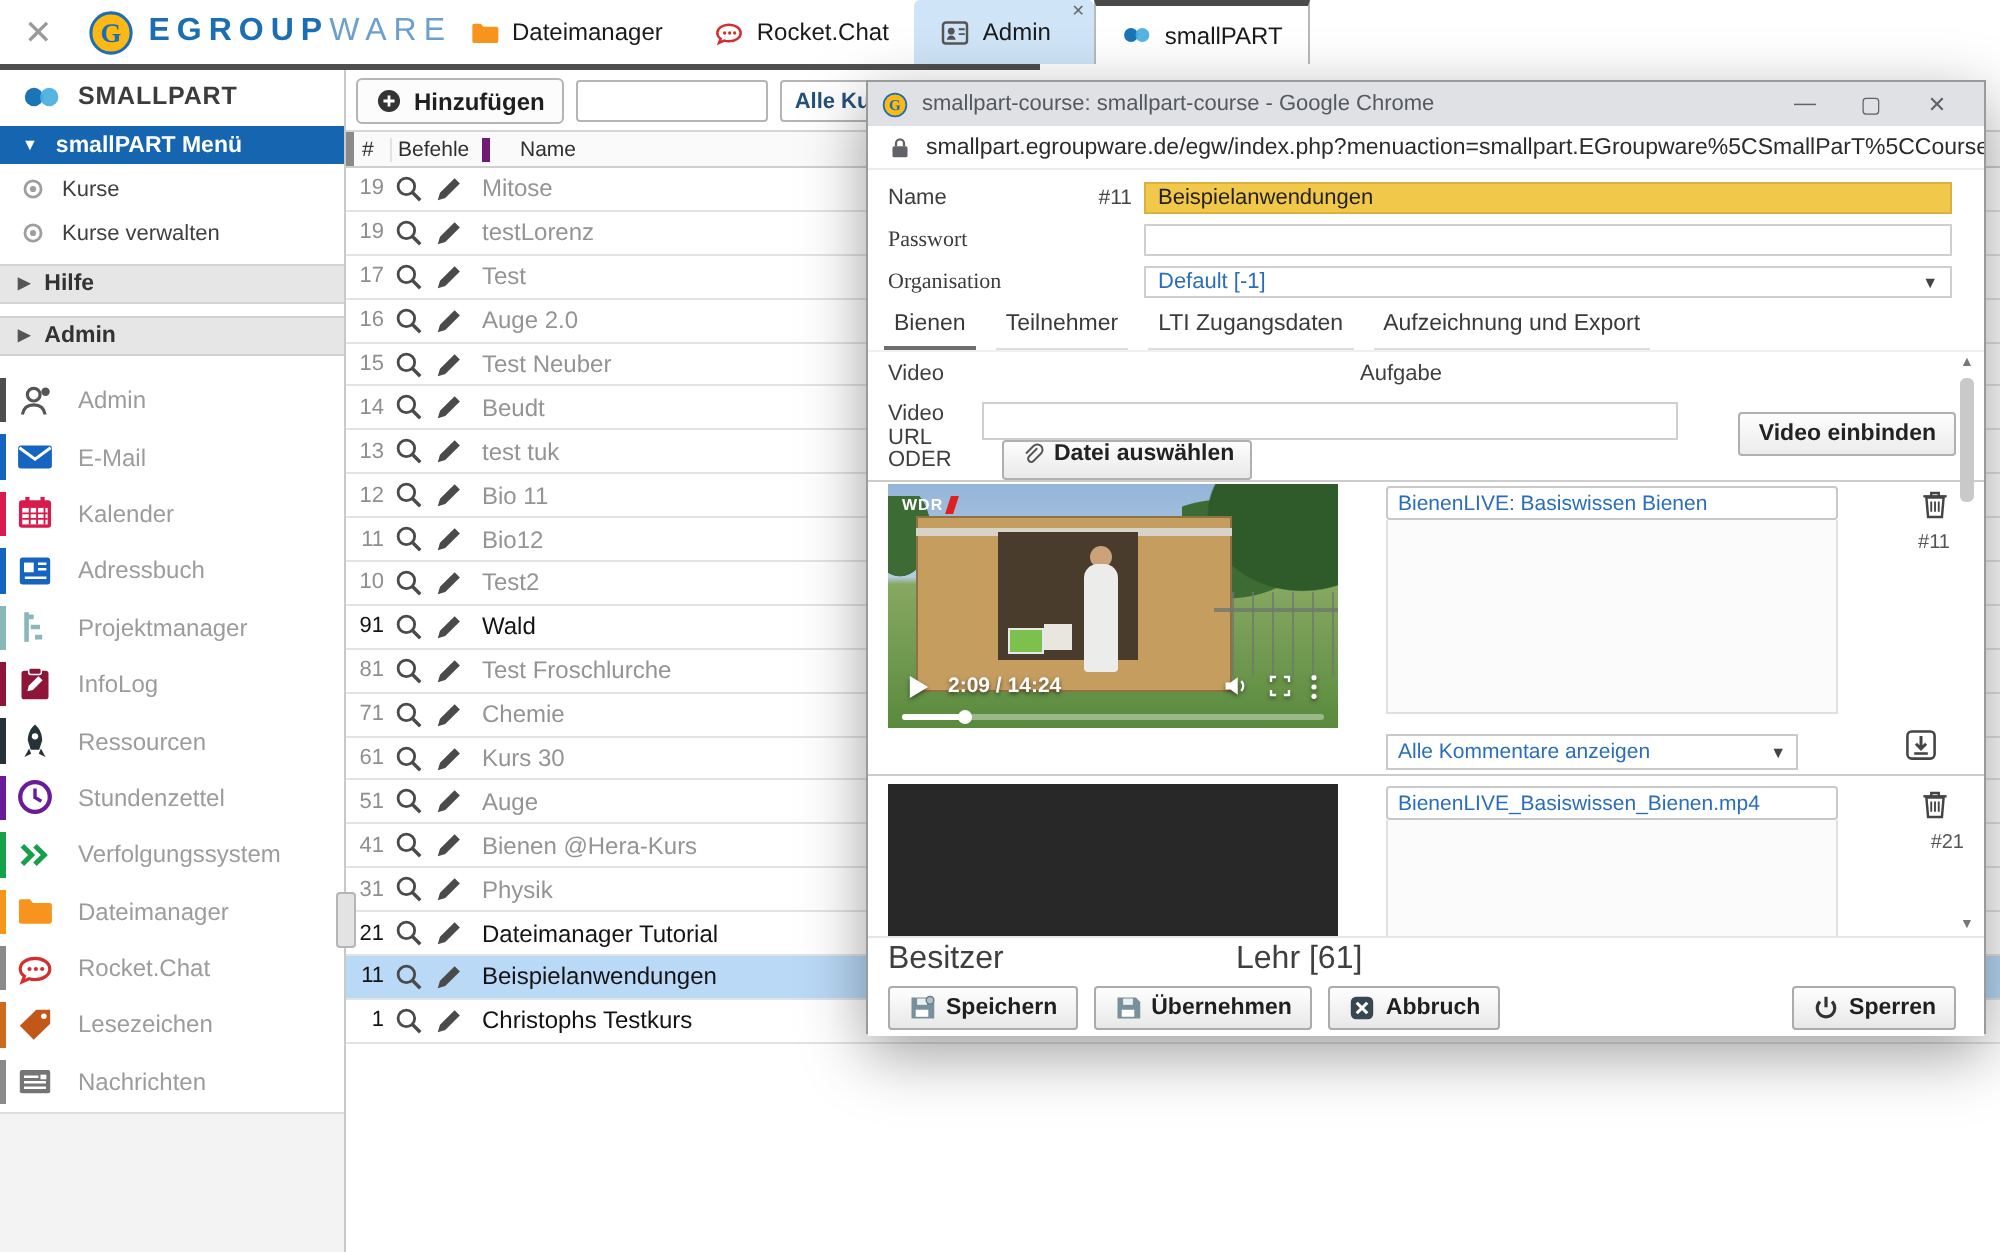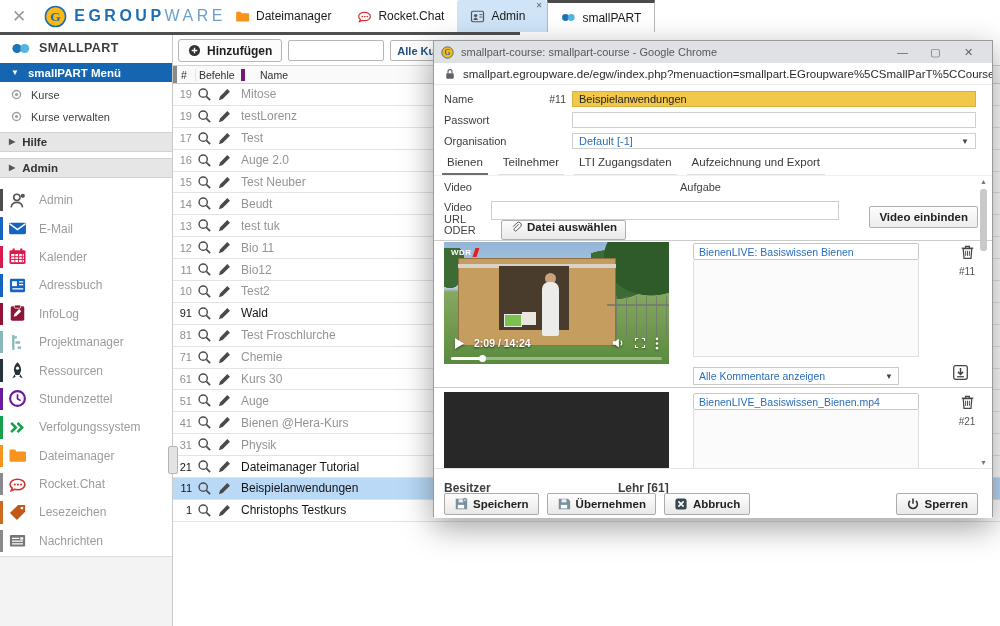--- a/index.html
+++ b/index.html
@@ -78,21 +78,21 @@
   .dlg-fav svg{width:13px;height:13px;}
   .dlg-title{flex:1;font-size:11px;color:#55585c;white-space:nowrap;overflow:hidden;}
   .dlg-ctl{display:flex;color:#5f6368;}
   .dlg-ctl span{width:33px;text-align:center;font-size:11px;}
   .dlg-urlbar{height:21px;display:flex;align-items:center;gap:8px;padding:0 11px;border-bottom:1px solid #ececec;
               font-size:11.5px;color:#2b2b2b;white-space:nowrap;overflow:hidden;}
   .lock svg{width:10px;height:12px;}
   .frow{position:absolute;left:10px;right:16px;height:16px;display:flex;align-items:center;}
   .frow-name{top:50px;} .frow-pass{top:71px;} .frow-org{top:92px;}
   .flabel{width:100px;font-size:11px;color:#3c3c3c;}
-  .flabel.wide{width:128px;}
+  .flabel.wide{width:128px;font-family:Liberation Serif, serif;}
   .fid{width:22px;text-align:right;font-size:10.5px;color:#444;margin-right:6px;}
   .finput{flex:1;height:16px;border:1px solid #cfcfcf;font-size:11px;display:flex;align-items:center;
           padding:0 6px;box-sizing:border-box;background:#fff;color:#222;}
   .finput.yellow{background:#f2c84b;border-color:#d8b23e;}
   .fselect{flex:1;height:16px;border:1px solid #cfcfcf;display:flex;align-items:center;justify-content:space-between;
            padding:0 6px;box-sizing:border-box;font-size:11px;color:#2a6ebb;background:#fff;}
   .fselect .car{font-size:8px;color:#444;}
   .dlg-tabs{position:absolute;top:114px;left:8px;display:flex;gap:10px;}
   .dtab{font-size:11.5px;color:#3a3a3a;padding:1px 5px 5px;border-bottom:2px solid #dedede;}
   .dtab.active{border-bottom:3px solid #6e6e6e;}
@@ -148,32 +148,32 @@
   .vcomments{position:absolute;left:246px;width:226px;margin-left:13px;}
   .vc1{top:67px;} .vc2{top:217px;}
   .cname{height:15px;border:1px solid #c9c9c9;border-radius:2px;display:flex;align-items:center;padding:0 5px;
          font-size:10.5px;color:#2a6ebb;background:#fff;white-space:nowrap;overflow:hidden;}
   .ctext{height:96px;border:1px solid #e0e0e0;border-top:none;background:#fbfbfb;}
   .ctext2{height:90px;border:1px solid #e0e0e0;border-top:none;background:#fbfbfb;}
   .csel{margin-top:10px;width:194px;height:16px;border:1px solid #c9c9c9;display:flex;align-items:center;
         justify-content:space-between;padding:0 5px;font-size:10.5px;color:#2a6ebb;background:#fff;}
   .csel .car{font-size:8px;color:#444;}
   .vside{position:absolute;left:518px;width:30px;text-align:center;}
-  .vs1{top:68px;} .vs2{top:218px;}
+  .vs1{top:68px;} .vs2{top:218px;text-align:right;}
   .vside svg{width:15px;height:16px;margin:0 auto;}
   .vid-id{margin-top:6px;font-size:10px;color:#555;}
   .dl-icon{position:absolute;top:188px;left:518px;}
   .dl-icon svg{width:17px;height:17px;}
   .dscroll{position:absolute;top:2px;right:3px;width:11px;height:288px;}
   .dscroll .sarr{position:absolute;left:0;width:11px;text-align:center;font-size:7px;color:#777;}
   .sarr-up{top:0;} .sarr-dn{bottom:0;}
   .sthumb{position:absolute;top:11px;left:2px;width:7px;height:62px;background:#c9c9c9;border-radius:3px;}
 
   .dlg-footer{position:absolute;left:0;top:427px;width:558px;height:49px;background:#fff;border-top:1px solid #e5e5e5;}
-  .owner-row{position:absolute;top:12px;left:10px;display:flex;font-size:12px;color:#3f3f3f;font-weight:bold;}
+  .owner-row{position:absolute;top:2px;left:10px;display:flex;font-size:16px;color:#3f3f3f;}
   .owner-label{width:174px;}
   .fbtn-row{position:absolute;top:24px;left:10px;right:14px;display:flex;gap:8px;align-items:center;}
   .fbtn{display:flex;align-items:center;gap:5px;height:20px;padding:0 9px;border:1px solid #ababab;border-radius:2px;
         background:linear-gradient(#fefefe,#e8e8e8);font-size:11.5px;font-weight:bold;color:#1f1f1f;}
   .fbtn svg{width:14px;height:14px;}
   .fbtn-lock{margin-left:auto;}
 </style>
 </head>
 <body>
 
@@ -315,39 +315,39 @@
           <span class="app-icon">
             <svg viewBox="0 0 18 18">
               <rect x="1.8" y="2.6" width="14.4" height="12.8" rx="1.4" fill="#1565c0"></rect>
               <rect x="3.8" y="5" width="4.6" height="4.6" fill="#fff"></rect>
               <path d="M10.4 5.6h4M10.4 8.2h4M4.2 12.2h10.2" stroke="#fff" stroke-width="1.2"></path>
             </svg>
           </span>
           <span class="app-label">Adressbuch</span>
         </div>
         <div class="app-item">
+          <span class="app-bar" style="background: rgb(138, 184, 184);"></span>
+          <span class="app-icon">
+            <svg viewBox="0 0 18 18">
+              <path d="M5 2v14" stroke="#8ab8b8" stroke-width="2.2"></path>
+              <path d="M5 4.2h3.4M7 9h4.4M9 13.8h3.4" stroke="#8ab8b8" stroke-width="2.2"></path>
+            </svg>
+          </span>
+          <span class="app-label">Projektmanager</span>
+        </div>
+        <div class="app-item">
           <span class="app-bar" style="background: rgb(142, 21, 55);"></span>
           <span class="app-icon">
             <svg viewBox="0 0 18 18">
               <rect x="2.6" y="2.2" width="12.8" height="13.6" rx="1.4" fill="#8e1537"></rect>
               <rect x="6" y="1" width="6" height="3" rx="1" fill="#8e1537" stroke="#fff" stroke-width="0.7"></rect>
               <path d="M6 9.4l4.6-4.6 2 2-4.6 4.6-2.6.6z" fill="#fff"></path>
             </svg>
           </span>
           <span class="app-label">InfoLog</span>
-        </div>
-        <div class="app-item">
-          <span class="app-bar" style="background: rgb(138, 184, 184);"></span>
-          <span class="app-icon">
-            <svg viewBox="0 0 18 18">
-              <path d="M5 2v14" stroke="#8ab8b8" stroke-width="2.2"></path>
-              <path d="M5 4.2h3.4M7 9h4.4M9 13.8h3.4" stroke="#8ab8b8" stroke-width="2.2"></path>
-            </svg>
-          </span>
-          <span class="app-label">Projektmanager</span>
         </div>
         <div class="app-item">
           <span class="app-bar" style="background: rgb(38, 50, 56);"></span>
           <span class="app-icon">
             <svg viewBox="0 0 18 18">
               <path d="M9 1.2c2.4 2 3.4 4.8 3.4 7.6l-1.4 4.4H7L5.6 8.8c0-2.8 1-5.6 3.4-7.6z" fill="#263238"></path>
               <circle cx="9" cy="6.8" r="1.5" fill="#fff"></circle>
               <path d="M6.2 12.6l-2.2 4 3.2-1.6M11.8 12.6l2.2 4-3.2-1.6" fill="#263238"></path>
             </svg>
           </span>

